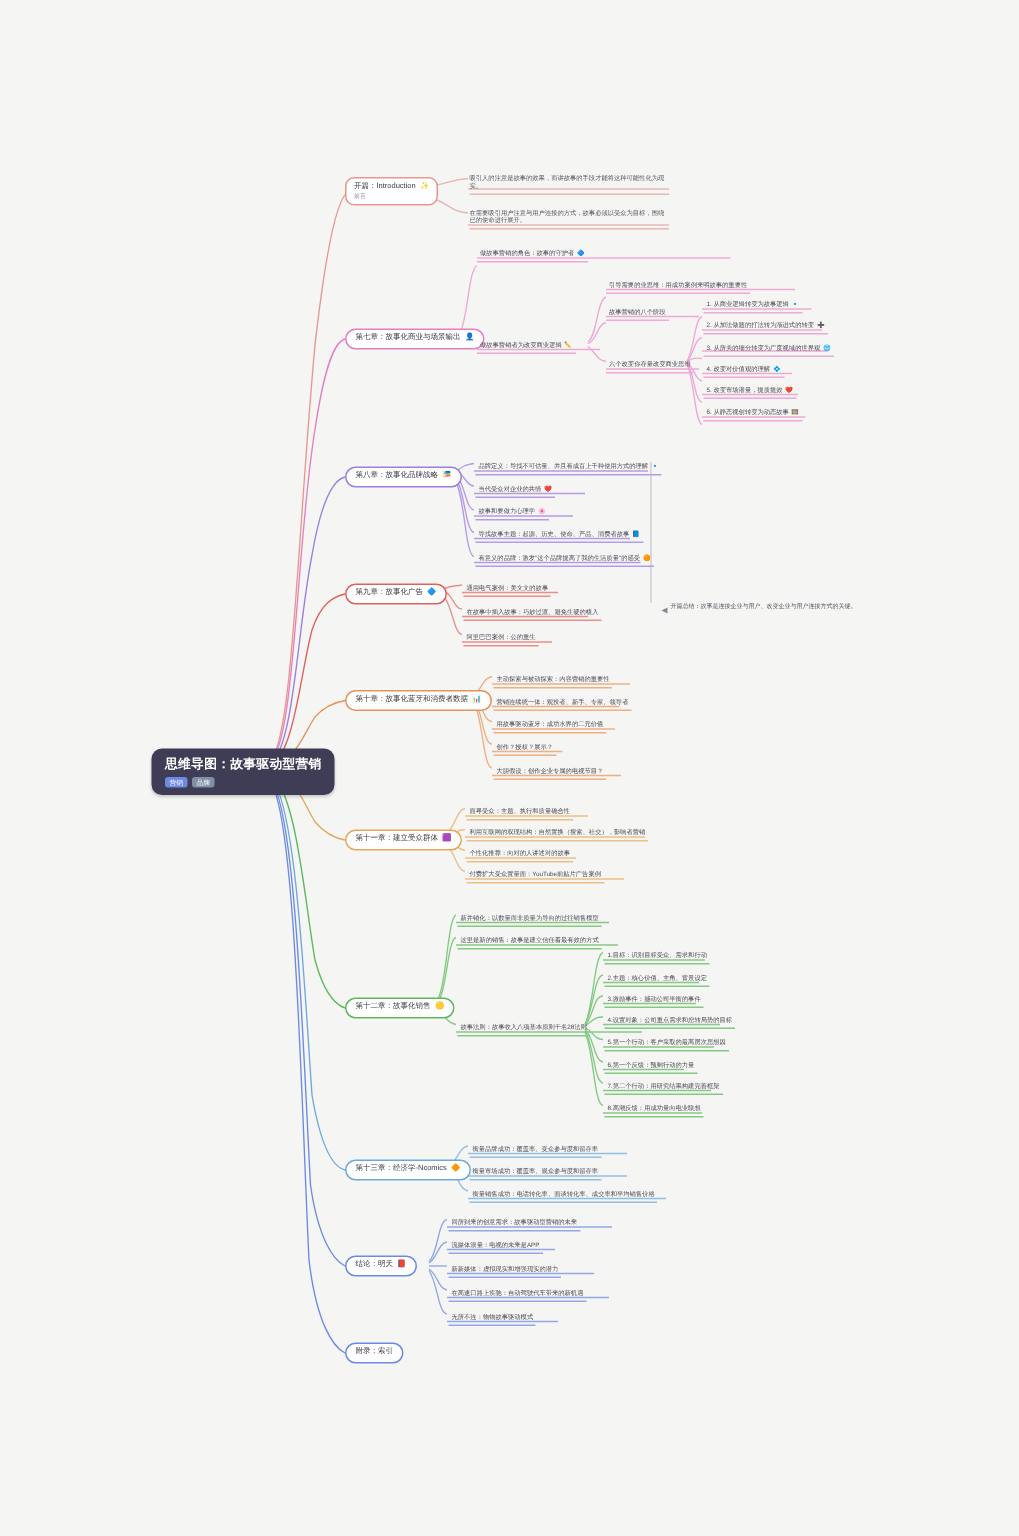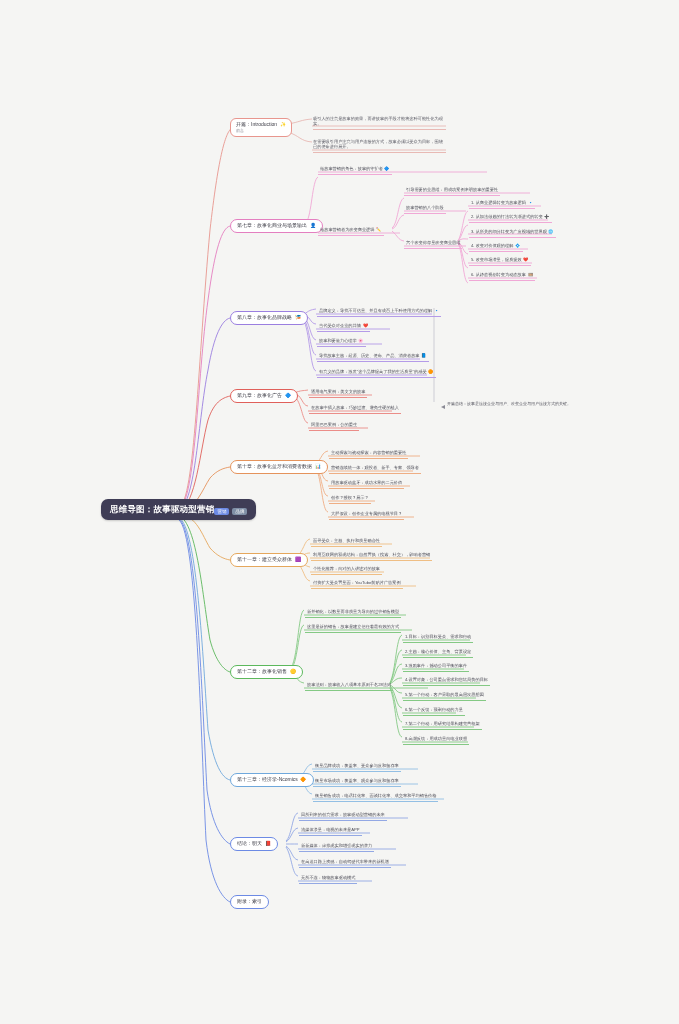--- a/index.html
+++ b/index.html
@@ -26,21 +26,21 @@
     align-items: center;
     white-space: nowrap;
     line-height: 1.15;
   }
   
   .root {
     background: #3f3d56;
     color: #ffffff;
     border-radius: 7px;
     padding: 6px 9px 5px 9px;
-    flex-direction: row;
+    flex-direction: column;
     align-items: flex-start;
     box-shadow: 0 1px 2px rgba(0,0,0,0.18);
   }
   .root .root-title {
     font-size: 8.5px;
     font-weight: bold;
     letter-spacing: .2px;
   }
   .root .root-badges { display: flex; gap: 3px; margin-top: 3px; }
   .badge {

